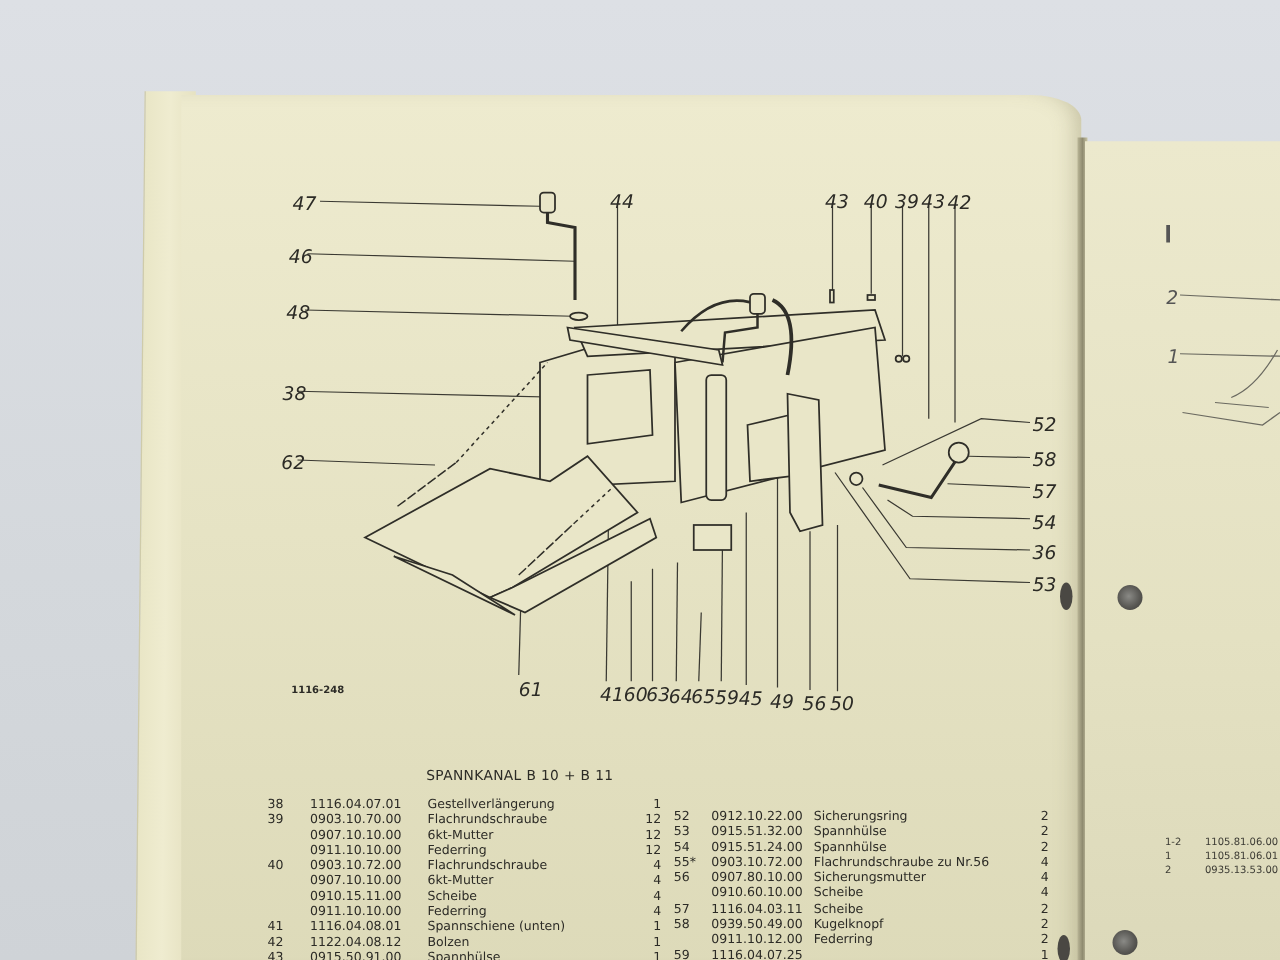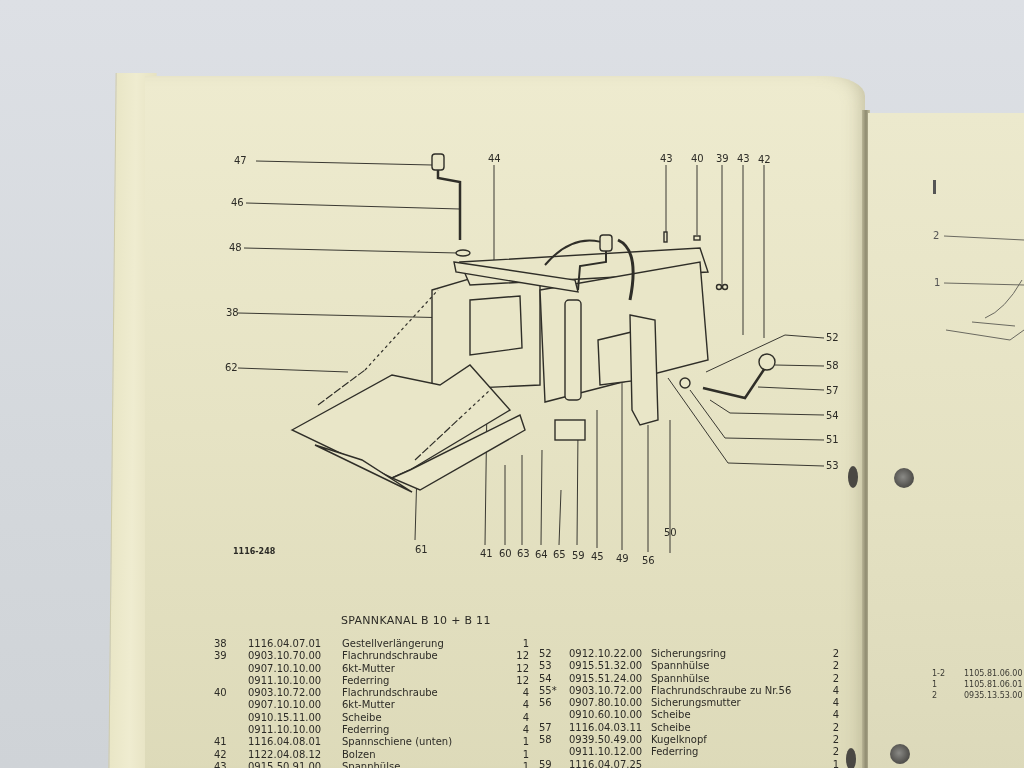--- a/index.html
+++ b/index.html
@@ -35,22 +35,23 @@
   }
   .hole {
     position: absolute; width: 20px; height: 20px; border-radius: 50%;
     background: radial-gradient(circle at 45% 45%, #8a8a86 0%, #5a5955 55%, #3a3936 100%);
   }
   .notch {
     position: absolute; width: 10px; height: 22px; border-radius: 50%;
     background: #4a4843;
   }
   .callout {
-    position: absolute; font-size: 10px; color: #2c2b26; line-height: 1;
+    position: absolute; font-size: 15px; color: #2c2b26; line-height: 1;
     font-family: "DejaVu Sans", sans-serif;
+    font-style: italic;
   }
   .drawing-code { position: absolute; font-size: 8px; color: #2c2b26; font-weight: bold; }
   svg.diagram { position: absolute; left: 0; top: 0; }
   .section-title {
     position: absolute; left: 341px; top: 614px; font-size: 11px; color: #2c2b26;
     letter-spacing: 0.3px;
   }
   .parts-table {
     position: absolute; font-size: 10px; color: #2c2b26; line-height: 12.3px;
   }
@@ -176,34 +177,34 @@
 <span class="callout" style="left:660px;top:154px;">43</span>
 <span class="callout" style="left:691px;top:154px;">40</span>
 <span class="callout" style="left:716px;top:154px;">39</span>
 <span class="callout" style="left:737px;top:154px;">43</span>
 <span class="callout" style="left:758px;top:155px;">42</span>
 
 <span class="callout" style="left:826px;top:333px;">52</span>
 <span class="callout" style="left:826px;top:361px;">58</span>
 <span class="callout" style="left:826px;top:386px;">57</span>
 <span class="callout" style="left:826px;top:411px;">54</span>
-<span class="callout" style="left:826px;top:435px;">51</span>
+<span class="callout" style="left:826px;top:435px;">36</span>
 <span class="callout" style="left:826px;top:461px;">53</span>
 
 <span class="callout" style="left:415px;top:545px;">61</span>
 <span class="callout" style="left:480px;top:549px;">41</span>
 <span class="callout" style="left:499px;top:549px;">60</span>
 <span class="callout" style="left:517px;top:549px;">63</span>
 <span class="callout" style="left:535px;top:550px;">64</span>
 <span class="callout" style="left:553px;top:550px;">65</span>
 <span class="callout" style="left:572px;top:551px;">59</span>
 <span class="callout" style="left:591px;top:552px;">45</span>
 <span class="callout" style="left:616px;top:554px;">49</span>
 <span class="callout" style="left:642px;top:556px;">56</span>
-<span class="callout" style="left:664px;top:528px;">50</span>
+<span class="callout" style="left:664px;top:556px;">50</span>
 
 <span class="drawing-code" style="left:233px;top:547px;">1116-248</span>
 
 <div class="section-title">SPANNKANAL B 10 + B 11</div>
 
 <div class="parts-table" style="left:214px;top:638px;">
   <div class="row">
       <span class="col-pos">38</span>
       <span class="col-no">1116.04.07.01</span>
       <span class="col-desc">Gestellverlängerung</span>

